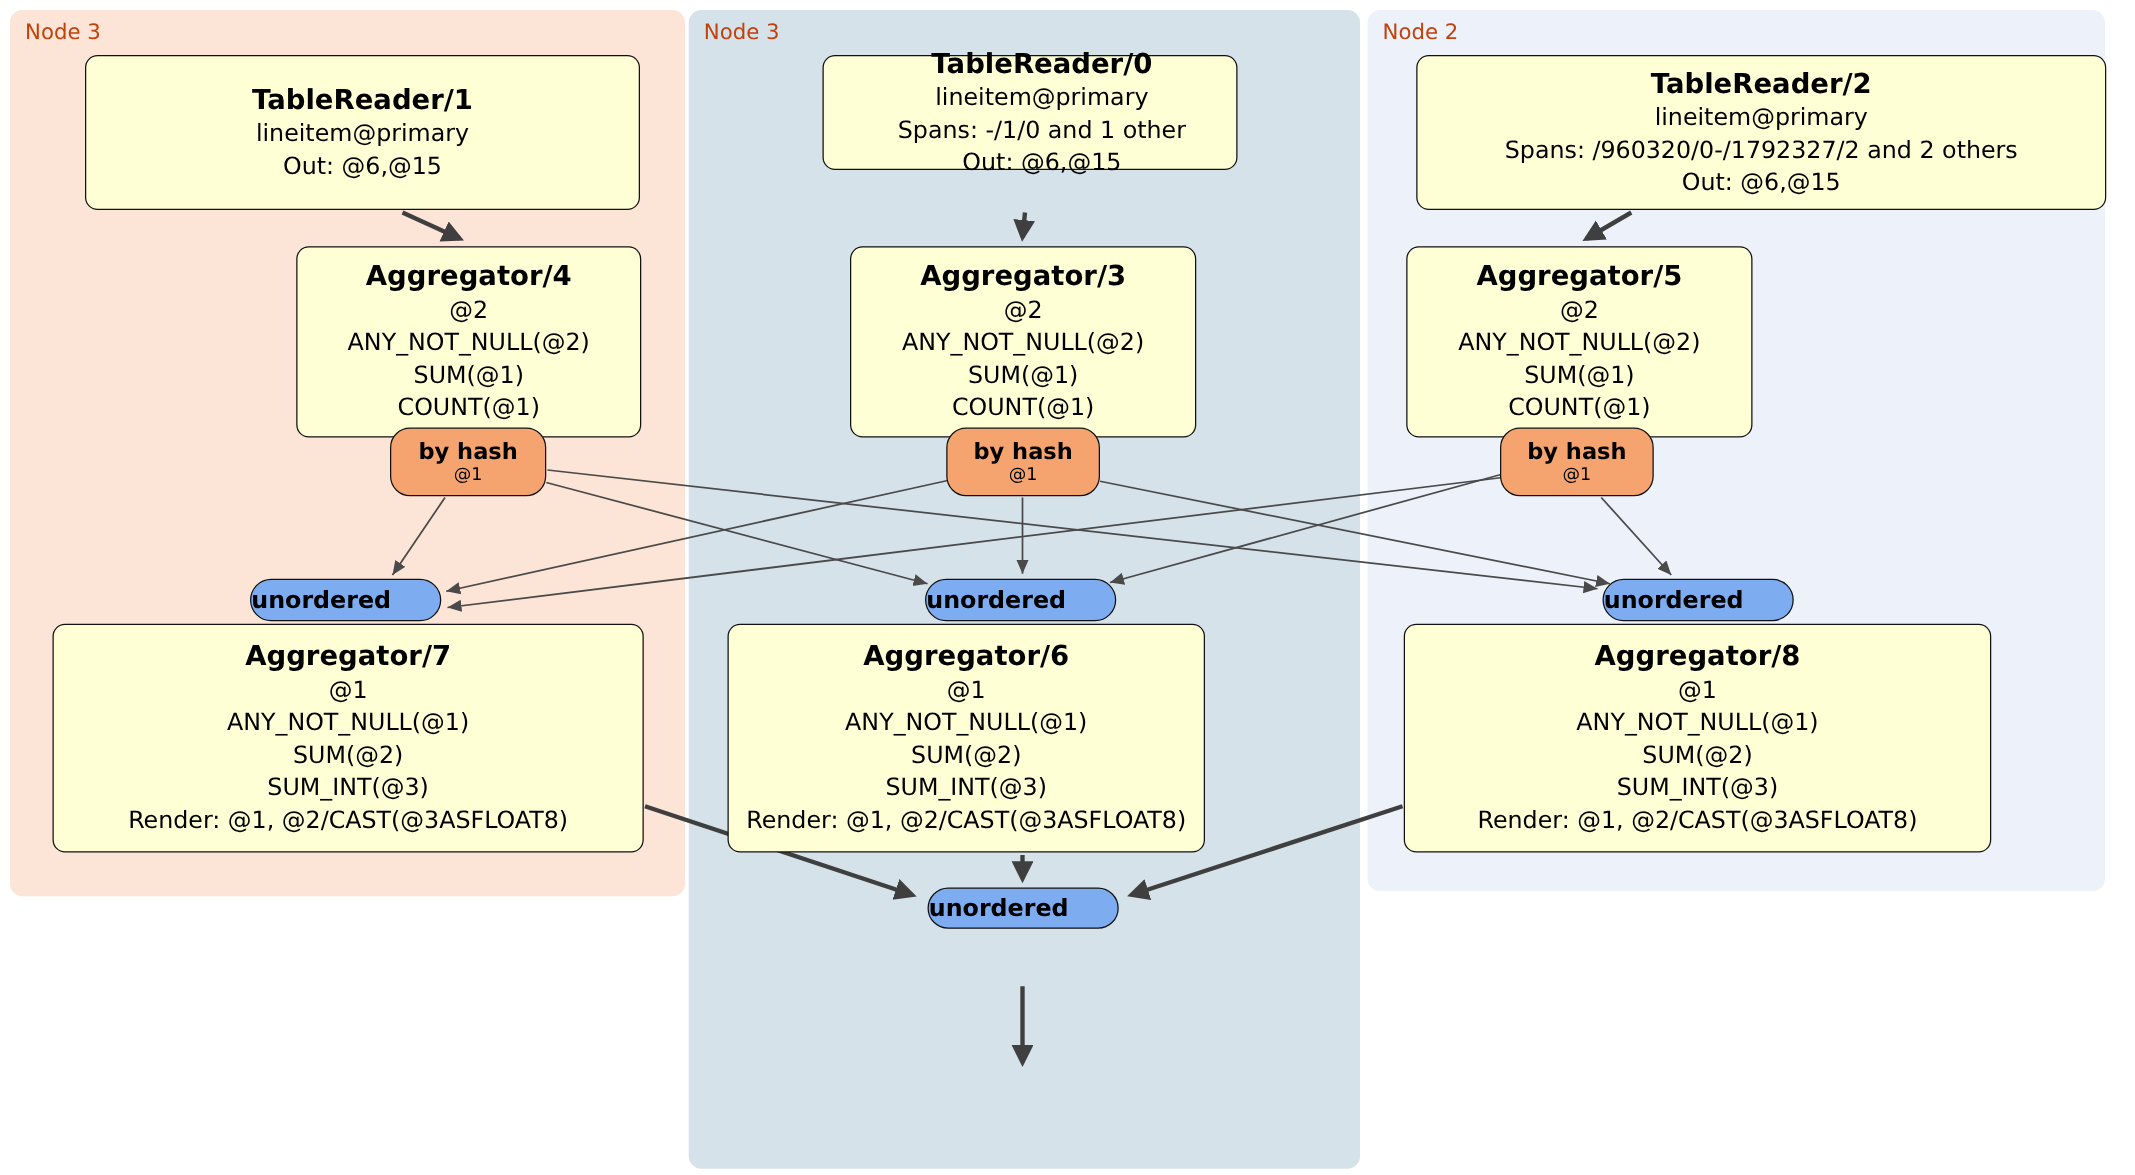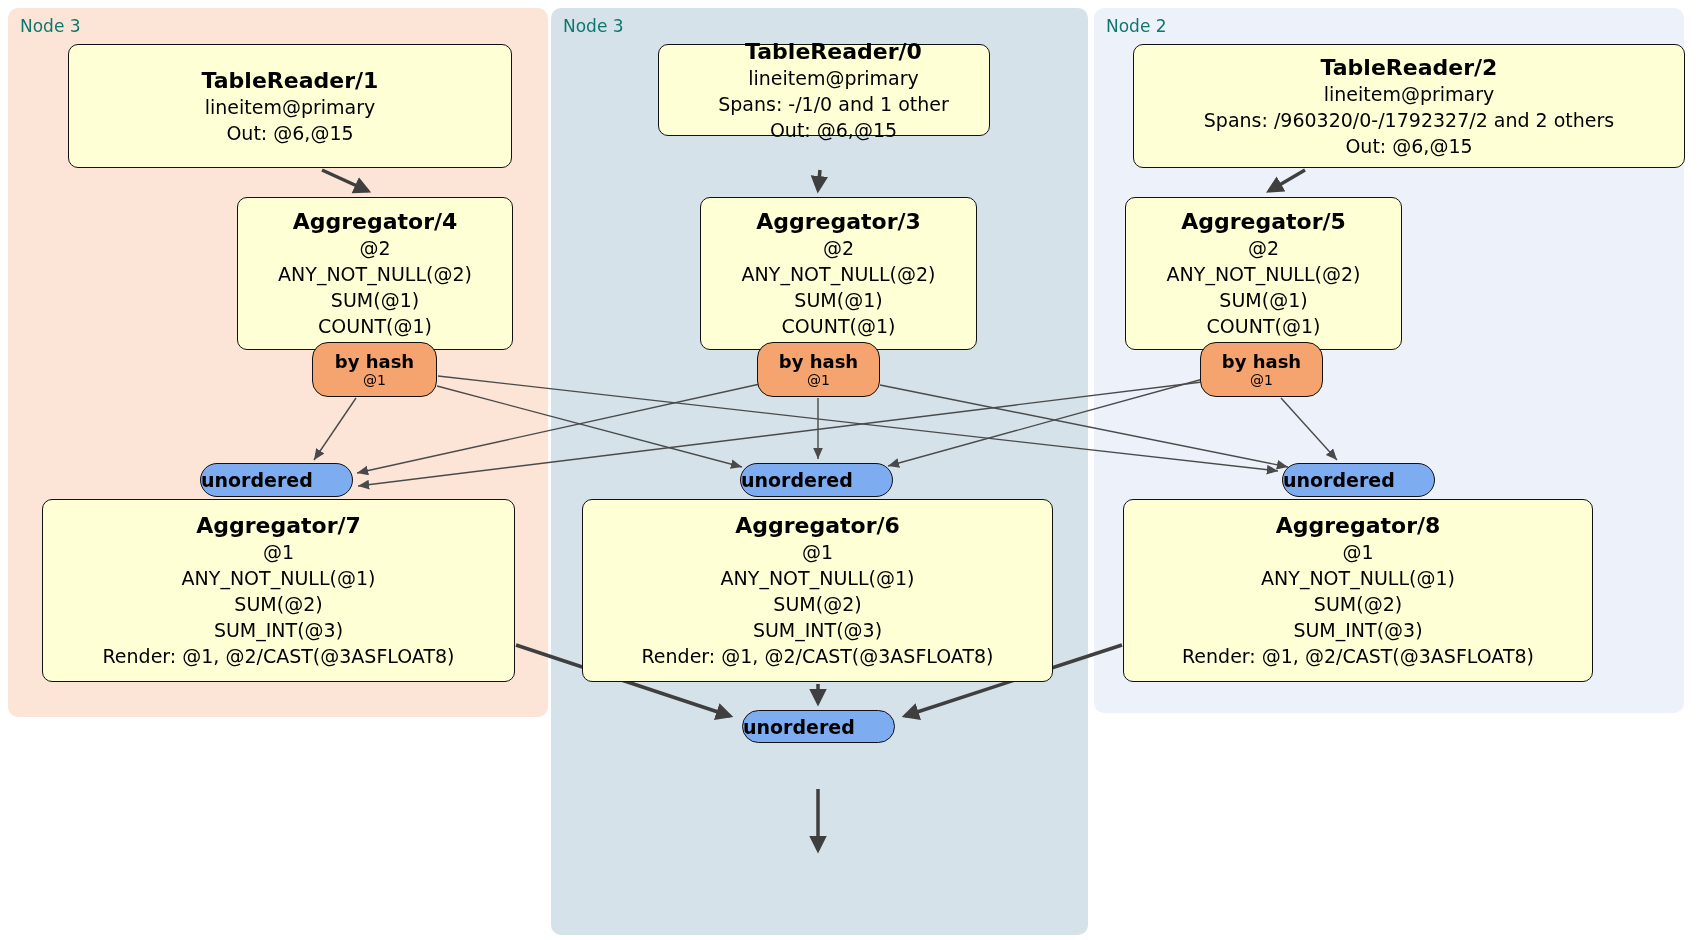--- a/index.html
+++ b/index.html
@@ -1,21 +1,21 @@
 <!DOCTYPE html>
 <html style="--node3-bg: #fce4d6; --node1-bg: #d5e2ea; --node2-bg: #edf1fa; --proc-bg: #ffffd6; --router-bg: #f5a46f; --sync-bg: #7eacf1; --edge-thin: #4a4a4a; --edge-thick: #3f3f3f;"><head>
 <meta charset="utf-8">
 <style>
   html,body{margin:0;padding:0;background:#fff;}
   .canvas{
     position:relative;width:1708px;height:940px;overflow:hidden;
     font-family:"DejaVu Sans","Liberation Sans",sans-serif;color:#000;
   }
   .region{position:absolute;border-radius:10px;}
-  .region-label{position:absolute;top:8px;left:12px;font-size:17px;color:#0f766e;}
+  .region-label{position:absolute;top:8px;left:12px;font-size:17px;color:#c2410c;}
   #region-node3{left:8px;top:8px;width:540px;height:709px;background:var(--node3-bg,#fce4d6);}
   #region-node1{left:551px;top:8px;width:537px;height:927px;background:var(--node1-bg,#d5e2ea);}
   #region-node2{left:1094px;top:8px;width:590px;height:705px;background:var(--node2-bg,#edf1fa);}
   svg.edges{position:absolute;left:0;top:0;pointer-events:none;}
   .proc{
     position:absolute;background:var(--proc-bg,#ffffd6);border:1.5px solid #111;
     border-radius:10px;display:flex;flex-direction:column;justify-content:center;
     align-items:center;text-align:center;box-sizing:border-box;padding:4px 8px;
   }
   .proc-title{font-weight:bold;font-size:22px;line-height:27px;white-space:nowrap;}
@@ -101,28 +101,28 @@
     <div class="proc-line">SUM_INT(@3)</div>
     <div class="proc-line">Render: @1, @2/CAST(@3ASFLOAT8)</div>
   </div>
 
   <div class="proc" style="left:658px;top:44px;width:332px;height:92px;padding-left:27px;">
     <div class="proc-title">TableReader/0</div>
     <div class="proc-line">lineitem@primary</div>
     <div class="proc-line">Spans: -/1/0 and 1 other</div>
     <div class="proc-line">Out: @6,@15</div>
   </div>
-  <div class="proc" style="left:700px;top:197px;width:277px;height:153px;">
+  <div class="proc" style="left:680px;top:197px;width:277px;height:153px;">
     <div class="proc-title">Aggregator/3</div>
     <div class="proc-line">@2</div>
     <div class="proc-line">ANY_NOT_NULL(@2)</div>
     <div class="proc-line">SUM(@1)</div>
     <div class="proc-line">COUNT(@1)</div>
   </div>
-  <div class="proc" style="left:582px;top:499px;width:471px;height:183px;">
+  <div class="proc" style="left:582px;top:499px;width:382px;height:183px;">
     <div class="proc-title">Aggregator/6</div>
     <div class="proc-line">@1</div>
     <div class="proc-line">ANY_NOT_NULL(@1)</div>
     <div class="proc-line">SUM(@2)</div>
     <div class="proc-line">SUM_INT(@3)</div>
     <div class="proc-line">Render: @1, @2/CAST(@3ASFLOAT8)</div>
   </div>
 
   <div class="proc" style="left:1133px;top:44px;width:552px;height:124px;">
     <div class="proc-title">TableReader/2</div>

